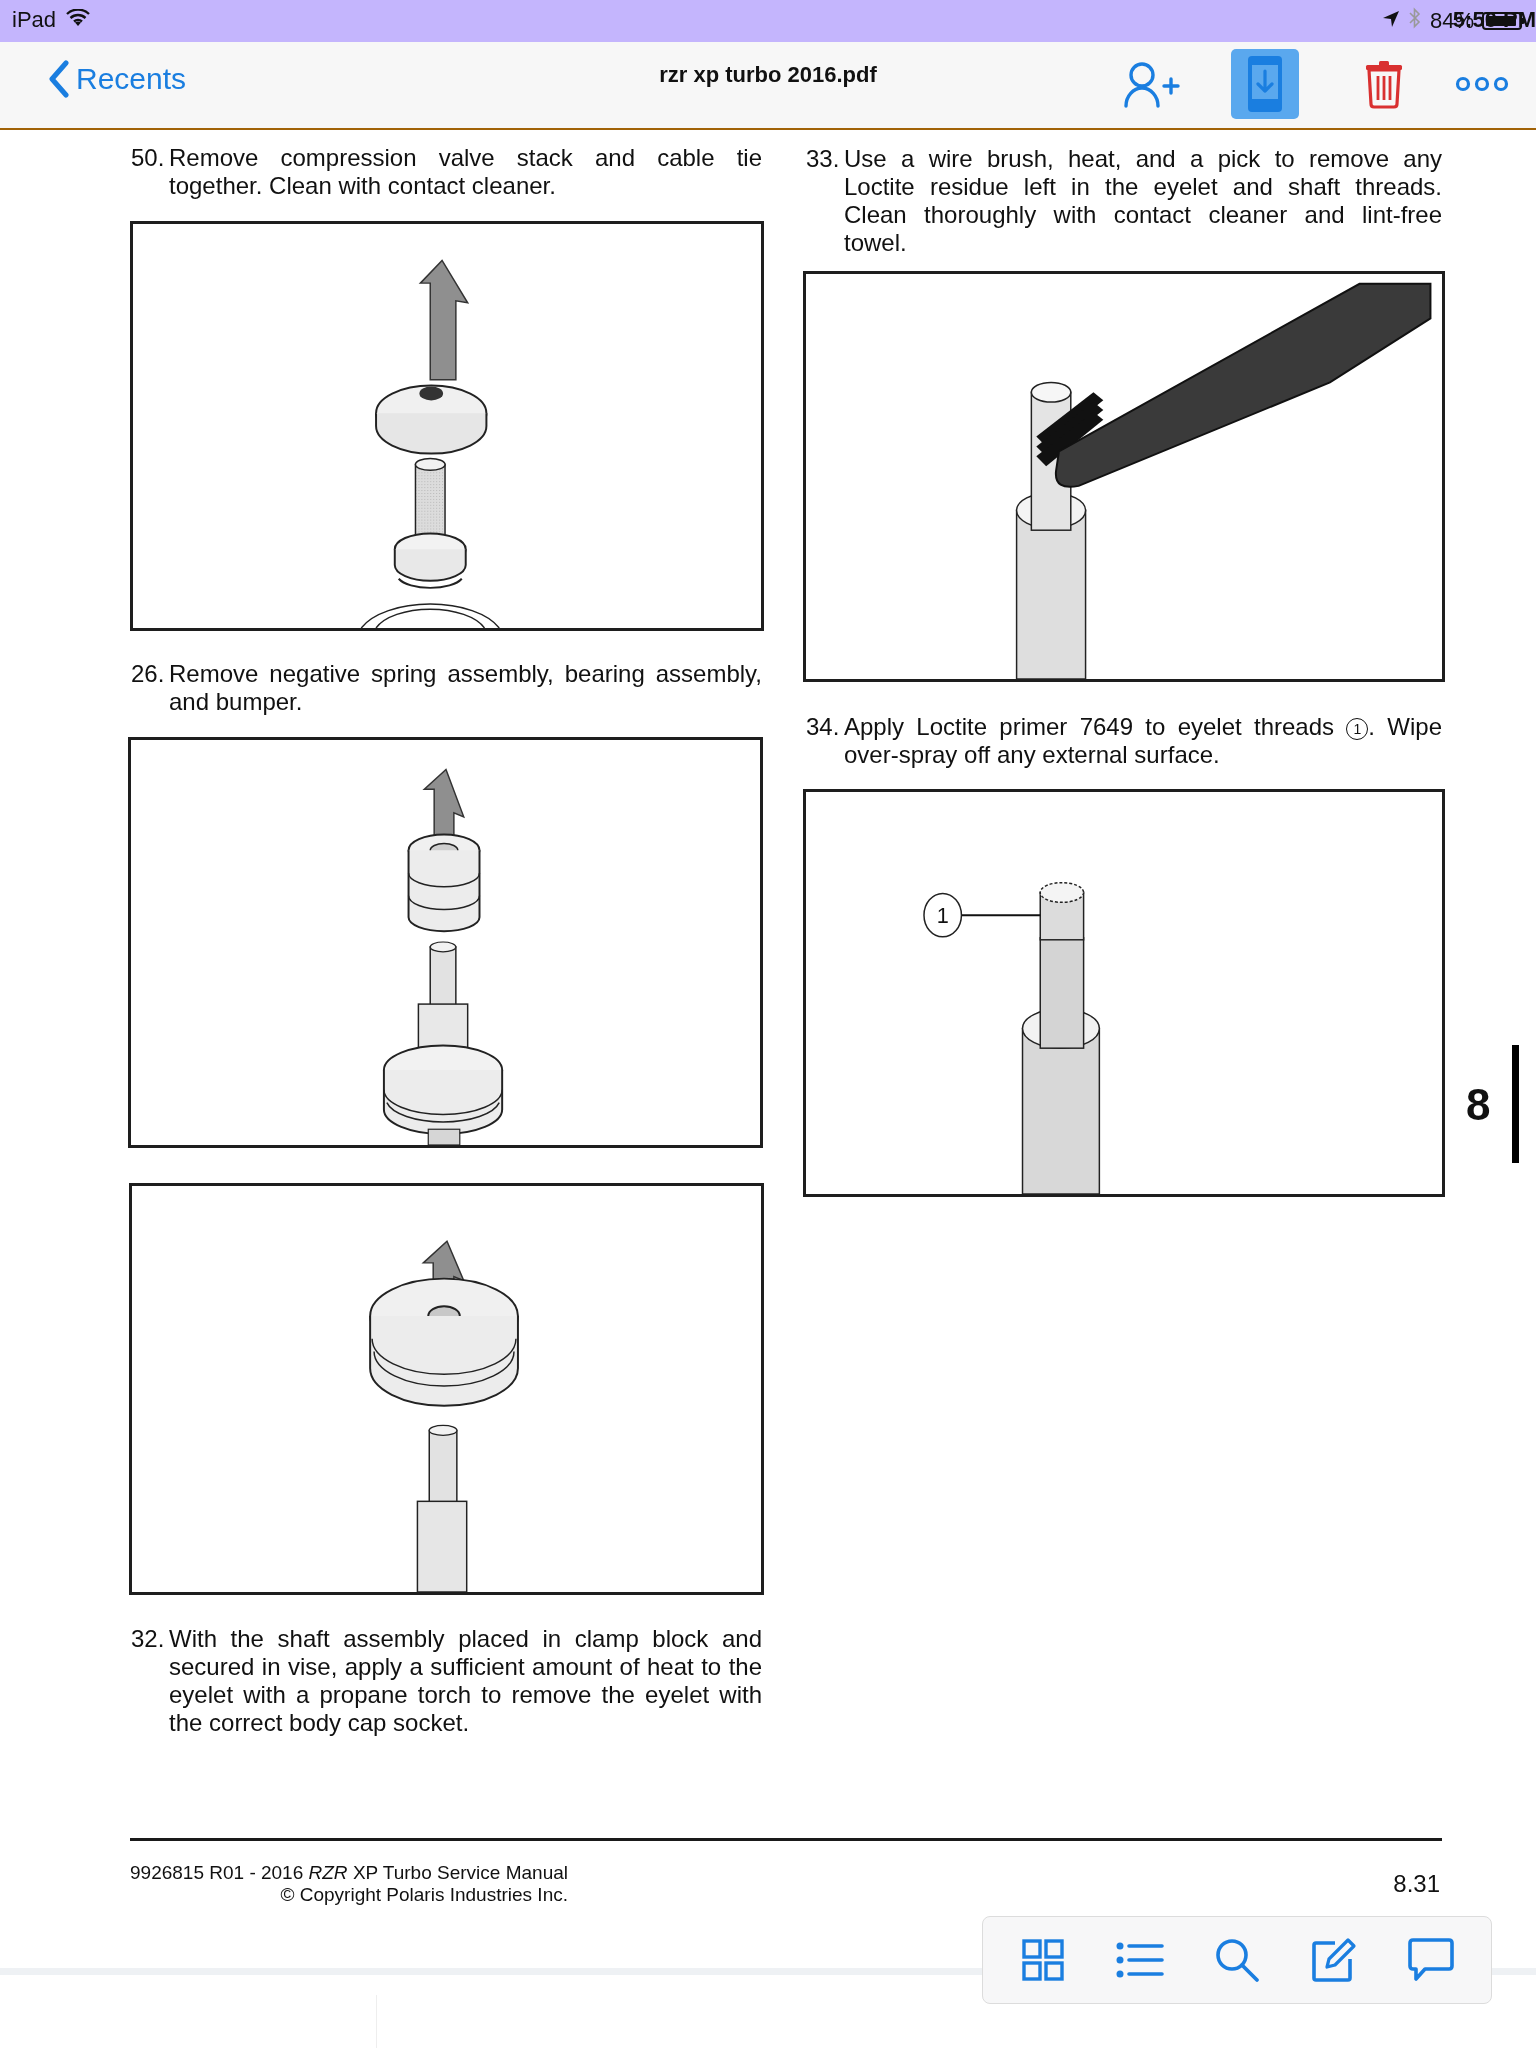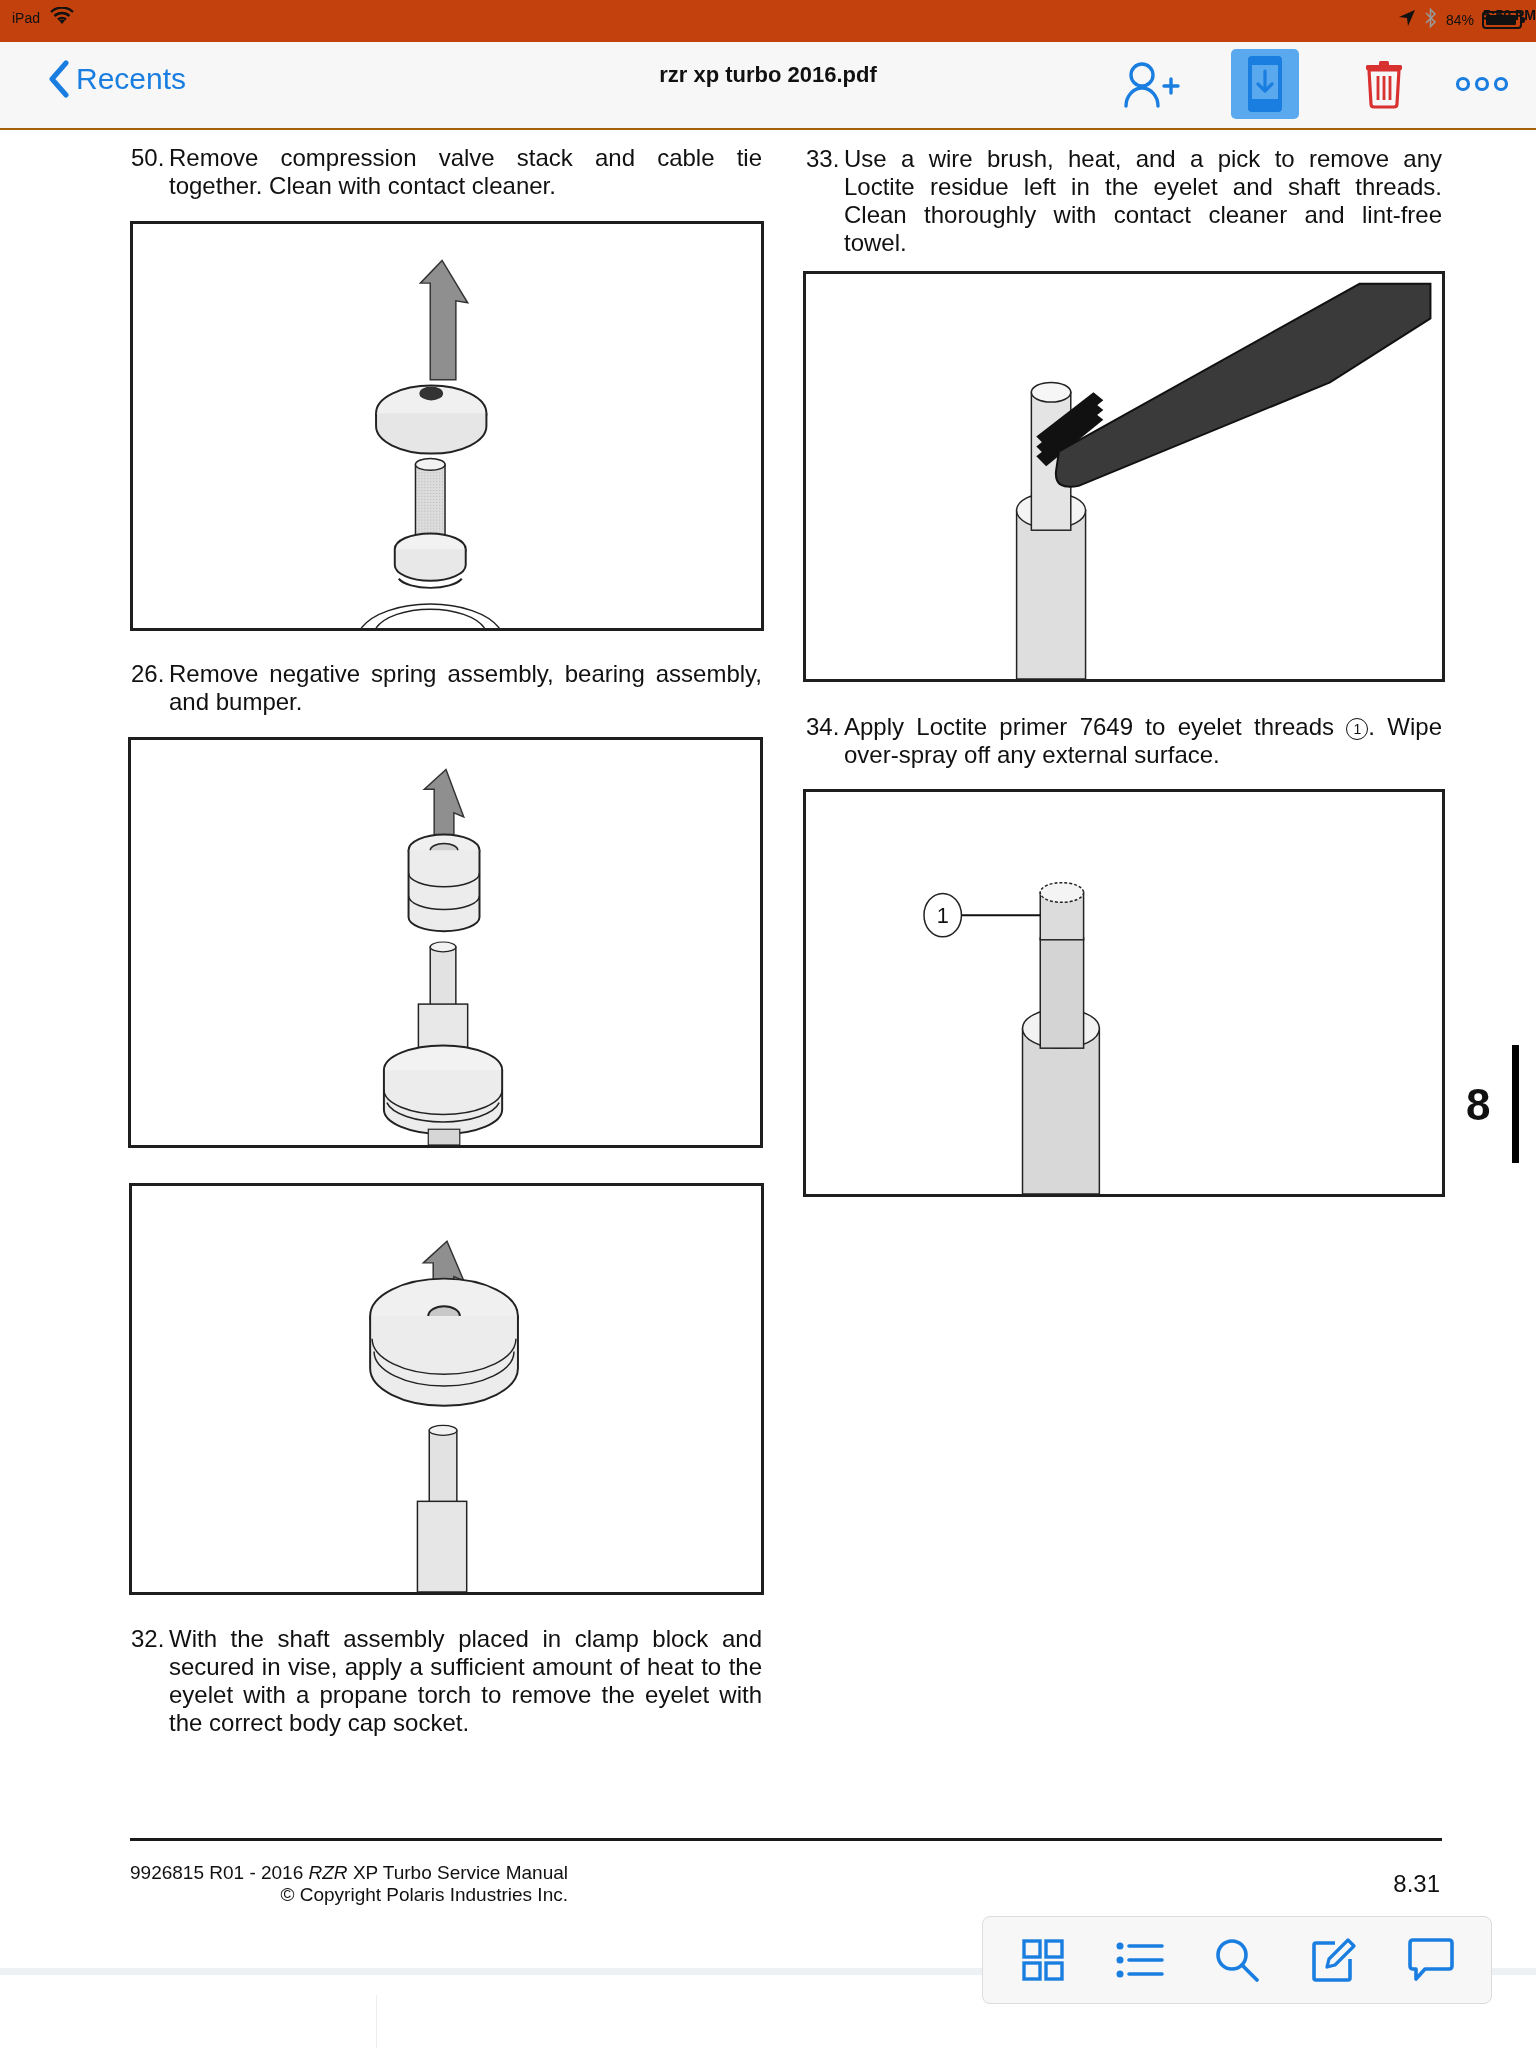--- a/index.html
+++ b/index.html
@@ -1,17 +1,17 @@
 <!DOCTYPE html>
 <html><head>
 <meta charset="utf-8">
 <style>
   html,body{margin:0;padding:0;}
   body{width:1536px;height:2048px;position:relative;overflow:hidden;background:#ffffff;font-family:"Liberation Sans",sans-serif;color:#111;}
-  .statusbar{position:absolute;left:0;top:0;width:1536px;height:42px;background:#c2410c;font-size:14px;}
+  .statusbar{position:absolute;left:0;top:0;width:1536px;height:42px;background:#c4b5fd;font-size:22px;}
   .sb-left{position:absolute;left:12px;top:7px;display:flex;align-items:center;gap:10px;}
   .sb-time{position:absolute;left:0;width:1536px;top:7px;text-align:right;font-weight:bold;}
   .sb-right{position:absolute;right:14px;top:7px;display:flex;align-items:center;gap:8px;}
   .battery{width:40px;height:18px;border:2px solid #111;border-radius:4px;position:relative;box-sizing:border-box;}
   .battery .fill{position:absolute;left:2px;top:2px;bottom:2px;width:84%;background:#111;border-radius:1px;}
   .battery:after{content:"";position:absolute;right:-5px;top:4px;width:3px;height:6px;background:#111;border-radius:0 2px 2px 0;}
   .navbar{position:absolute;left:0;top:42px;width:1536px;height:86px;background:#f7f7f7;border-bottom:2px solid #a16207;}
   .back{position:absolute;left:48px;top:18px;display:flex;align-items:center;gap:6px;color:#1a7ee0;font-size:30px;cursor:pointer;}
   .nav-title{position:absolute;left:0;width:1536px;top:20px;text-align:center;font-size:22px;font-weight:bold;pointer-events:none;}
   .nav-btn{position:absolute;top:7px;width:68px;height:70px;display:flex;align-items:center;justify-content:center;border-radius:5px;cursor:pointer;}

